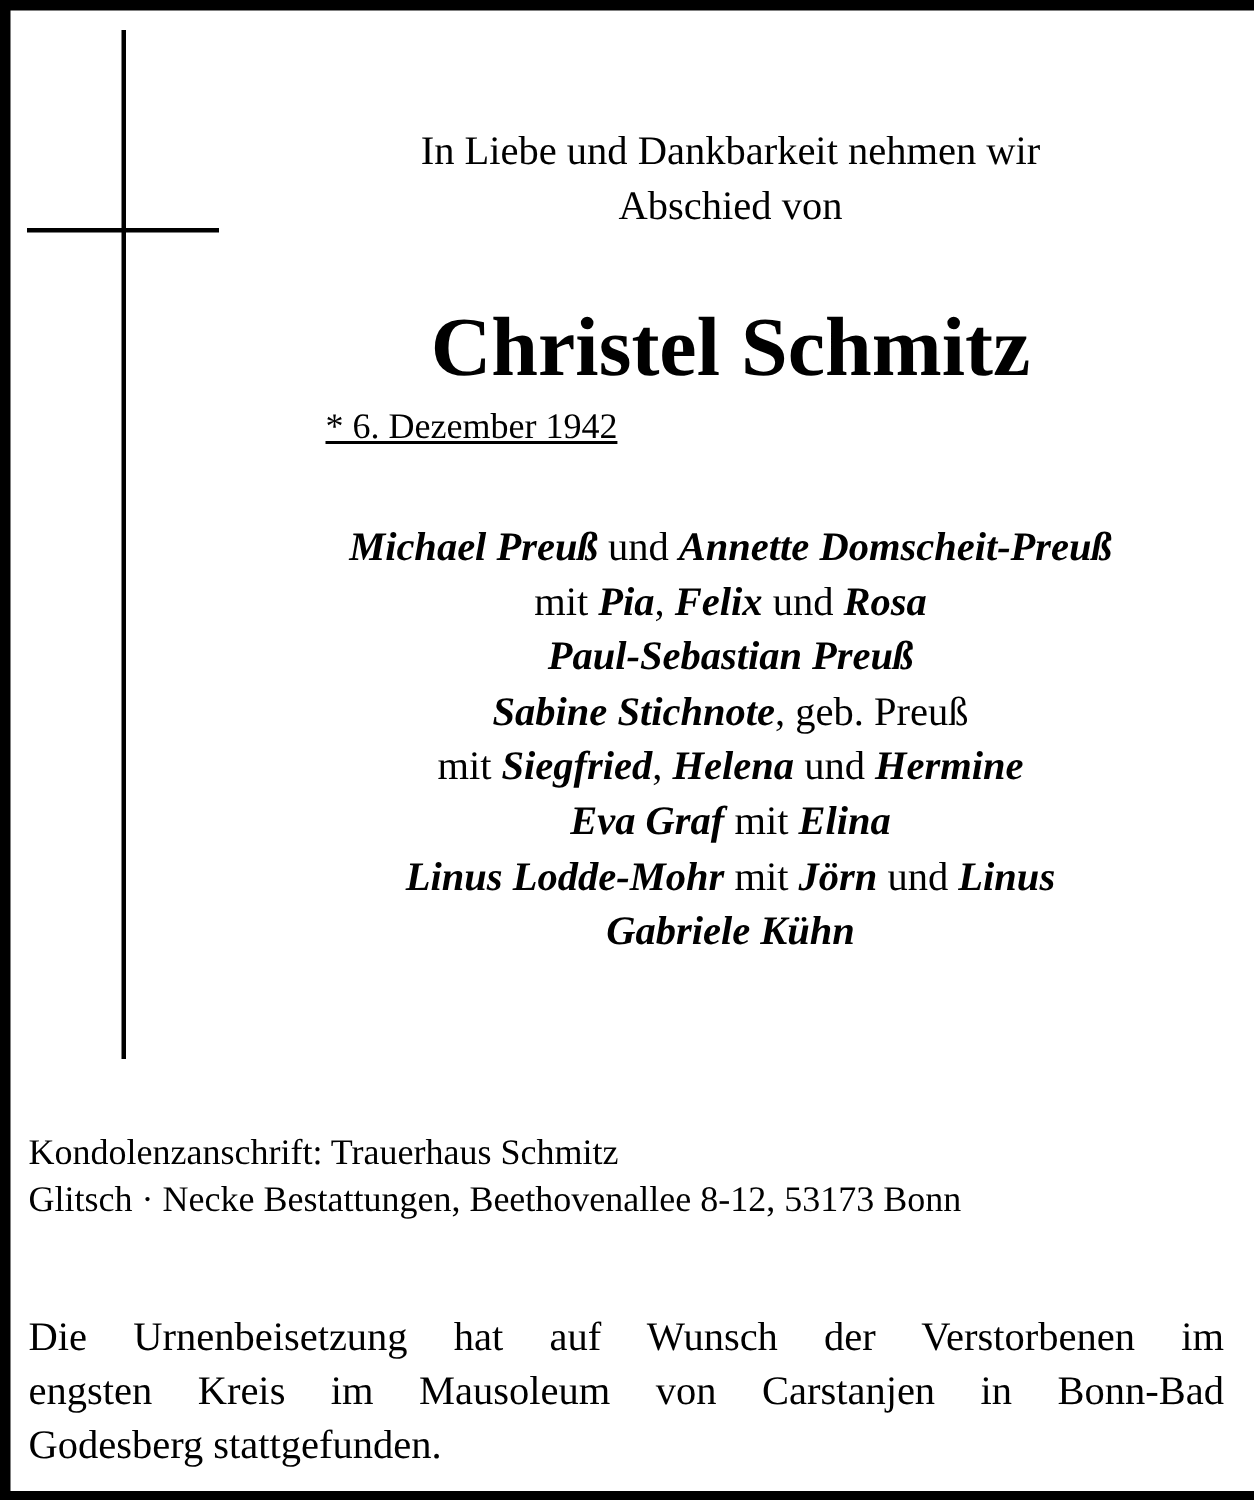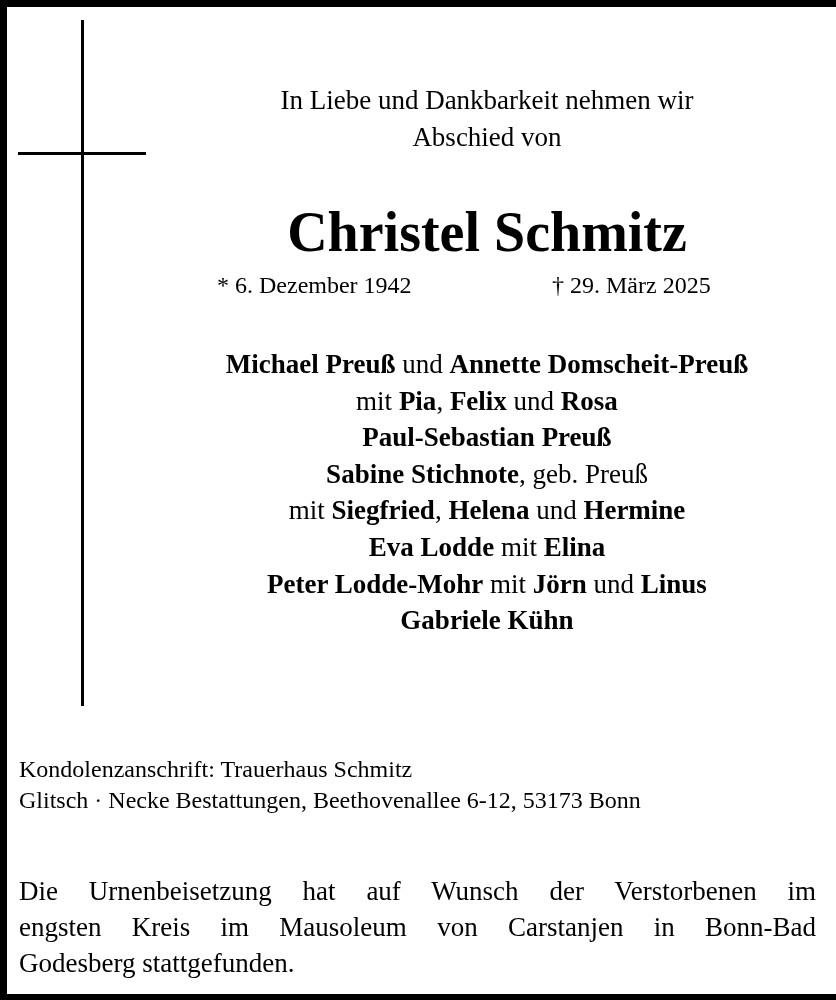--- a/index.html
+++ b/index.html
@@ -11,25 +11,25 @@
     color: #000;
     padding-left: 20px;
   }
   .cross-v { position: absolute; left: 74px; top: 13px; width: 3px; height: 686px; background: #000; }
   .cross-h { position: absolute; left: 11px; top: 145px; width: 128px; height: 3px; background: #000; }
   .center-col {
     position: absolute; left: 150px; width: 660px; text-align: center;
   }
   .intro { top: 75px; font-size: 27px; line-height: 37px; }
   .name { top: 190px; font-size: 56px; font-weight: bold; line-height: 70px; }
-  .dates { position: absolute; top: 263px; font-size: 24px; line-height: 30px; }
+  .dates { position: absolute; top: 263px; font-size: 24px; line-height: 30px; text-decoration: underline; }
   .date-birth { left: 210px; }
   .date-death { left: 545px; }
   .family { top: 339px; font-size: 27px; line-height: 36.6px; }
-  .family b { font-weight: bold; }
+  .family b { font-weight: bold; font-style: italic; }
   .address { position: absolute; left: 12px; top: 747px; font-size: 24px; line-height: 31px; }
   .burial {
     position: absolute; left: 12px; top: 866px; width: 797px;
     font-size: 27px; line-height: 36px; text-align: justify;
   }
   .burial .line { display: block; text-align: justify; text-align-last: justify; }
   .burial .line.last { text-align-last: left; }
 </style>
 </head>
 <body>
@@ -41,36 +41,35 @@
   </div>
 
   <div class="center-col intro">
     <div>In Liebe und Dankbarkeit nehmen wir</div>
     <div>Abschied von</div>
   </div>
 
   <div class="center-col name">Christel Schmitz</div>
 
   <div class="dates date-birth">* 6. Dezember 1942</div>
-  <div class="dates date-death">† 29. März 2025</div>
 
   <div class="center-col family" id="family">
       <div><b>Michael Preuß</b><span> und </span><b>Annette Domscheit-Preuß</b></div>
       <div><span>mit </span><b>Pia</b><span>, </span><b>Felix</b><span> und </span><b>Rosa</b></div>
       <div><b>Paul-Sebastian Preuß</b></div>
       <div><b>Sabine Stichnote</b><span>, geb. Preuß</span></div>
       <div><span>mit </span><b>Siegfried</b><span>, </span><b>Helena</b><span> und </span><b>Hermine</b></div>
-      <div><b>Eva Lodde</b><span> mit </span><b>Elina</b></div>
-      <div><b>Peter Lodde-Mohr</b><span> mit </span><b>Jörn</b><span> und </span><b>Linus</b></div>
+      <div><b>Eva Graf</b><span> mit </span><b>Elina</b></div>
+      <div><b>Linus Lodde-Mohr</b><span> mit </span><b>Jörn</b><span> und </span><b>Linus</b></div>
       <div><b>Gabriele Kühn</b></div>
     </div>
 
   <div class="address">
     <div>Kondolenzanschrift: Trauerhaus Schmitz</div>
-    <div>Glitsch · Necke Bestattungen, Beethovenallee 6-12, 53173 Bonn</div>
+    <div>Glitsch · Necke Bestattungen, Beethovenallee 8-12, 53173 Bonn</div>
   </div>
 
   <div class="burial">
     <span class="line">Die Urnenbeisetzung hat auf Wunsch der Verstorbenen im</span>
     <span class="line">engsten Kreis im Mausoleum von Carstanjen in Bonn-Bad</span>
     <span class="line last">Godesberg stattgefunden.</span>
   </div>
 </div>
 
 </body></html>

